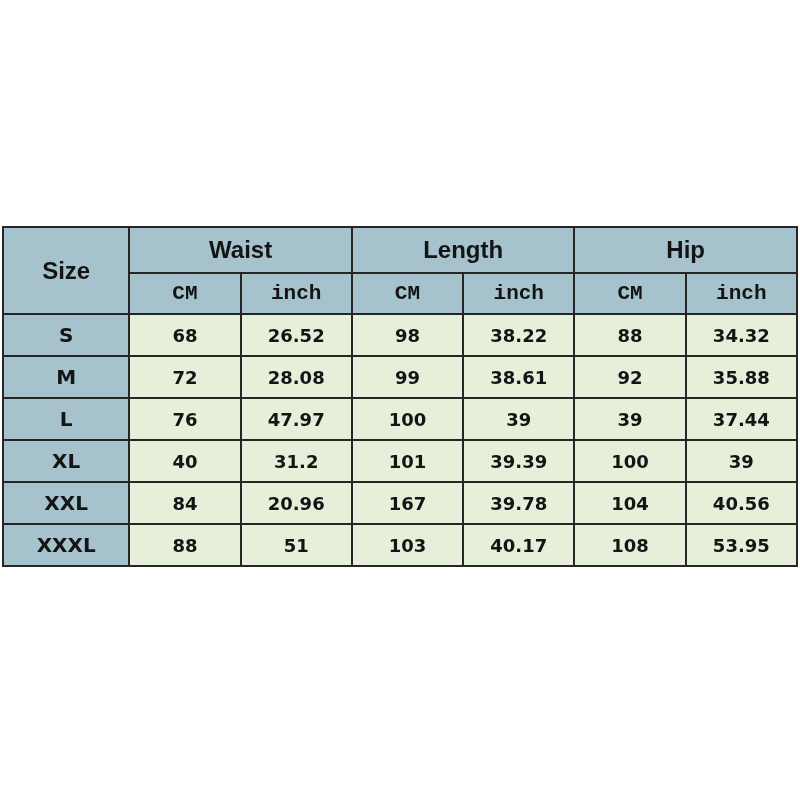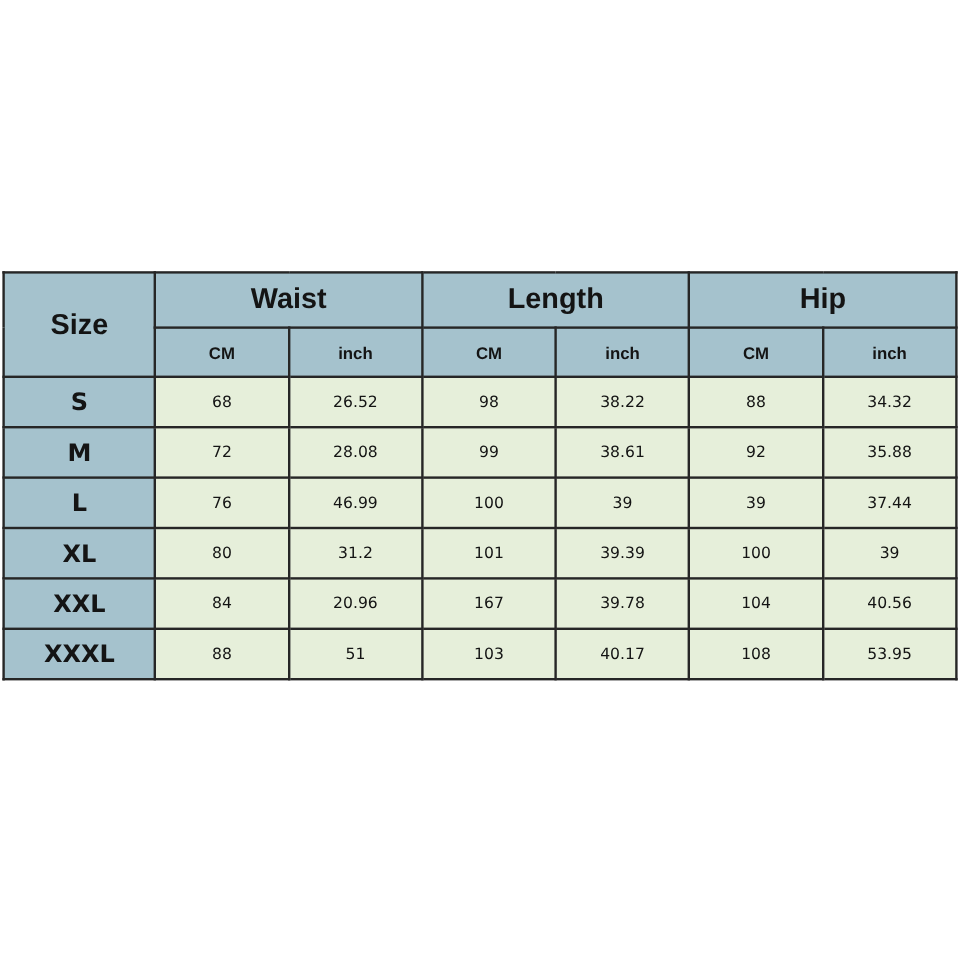--- a/index.html
+++ b/index.html
@@ -36,33 +36,33 @@
   .green{background:var(--row_fill);}
   tr.r-group th{height:44px;}
   tr.r-sub th{height:39px;}
   tbody tr{height:42px;}
   .corner,.group{
     font-family:"Liberation Sans",sans-serif;
     font-weight:bold;
     font-size:24px;
   }
   .sub{
-    font-family:Liberation Sans, sans-serif;
+    font-family:Liberation Mono, monospace;
     font-weight:bold;
-    font-size:14px;
+    font-size:21px;
   }
   .rowlabel{
     font-family:"DejaVu Sans",sans-serif;
     font-weight:bold;
     font-size:20px;
   }
   td.cell{
     font-family:"DejaVu Sans",sans-serif;
-    font-weight:normal;
-    font-size:13px;
+    font-weight:bold;
+    font-size:18px;
   }
 </style>
 </head>
 <body>
 
 <div class="canvas">
   <table class="size-chart">
     <colgroup>
       <col class="c-size">
       <col class="c-val">
@@ -103,29 +103,29 @@
         <td class="green cell">72</td>
         <td class="green cell">28.08</td>
         <td class="green cell">99</td>
         <td class="green cell">38.61</td>
         <td class="green cell">92</td>
         <td class="green cell">35.88</td>
       </tr>
       <tr>
         <th class="blue rowlabel">L</th>
         <td class="green cell">76</td>
-        <td class="green cell">46.99</td>
+        <td class="green cell">47.97</td>
         <td class="green cell">100</td>
         <td class="green cell">39</td>
         <td class="green cell">39</td>
         <td class="green cell">37.44</td>
       </tr>
       <tr>
         <th class="blue rowlabel">XL</th>
-        <td class="green cell">80</td>
+        <td class="green cell">40</td>
         <td class="green cell">31.2</td>
         <td class="green cell">101</td>
         <td class="green cell">39.39</td>
         <td class="green cell">100</td>
         <td class="green cell">39</td>
       </tr>
       <tr>
         <th class="blue rowlabel">XXL</th>
         <td class="green cell">84</td>
         <td class="green cell">20.96</td>

